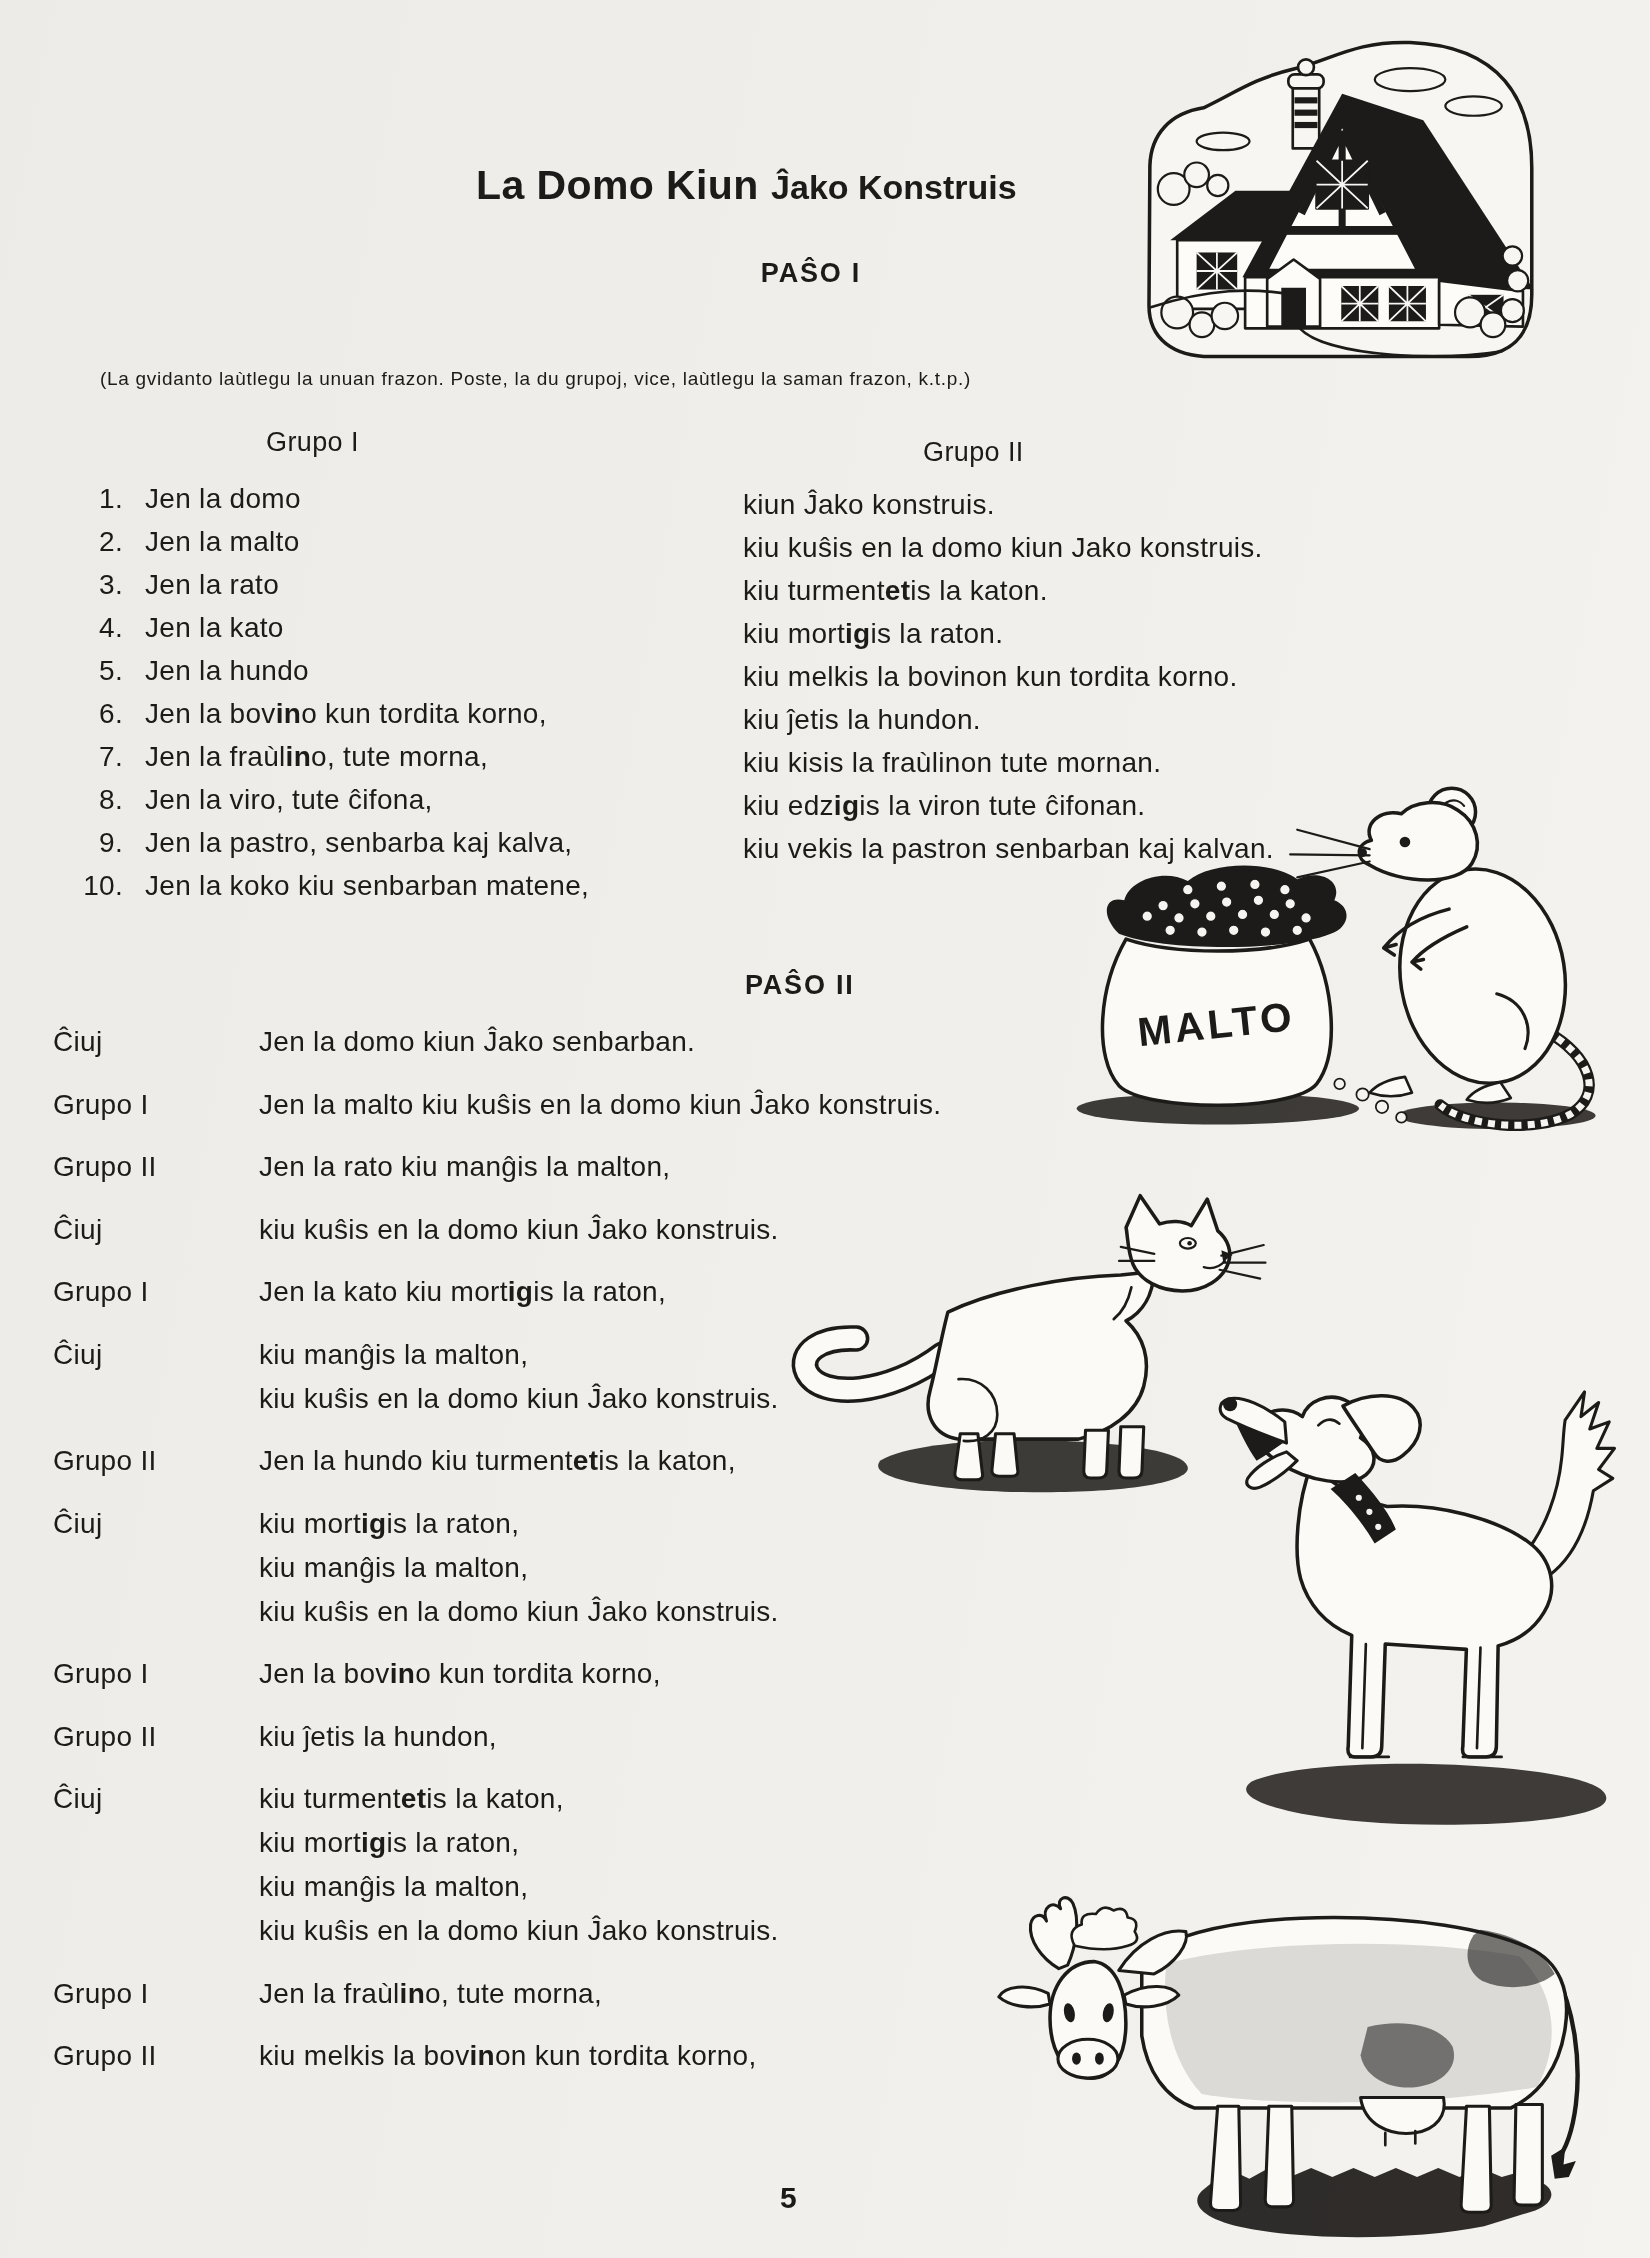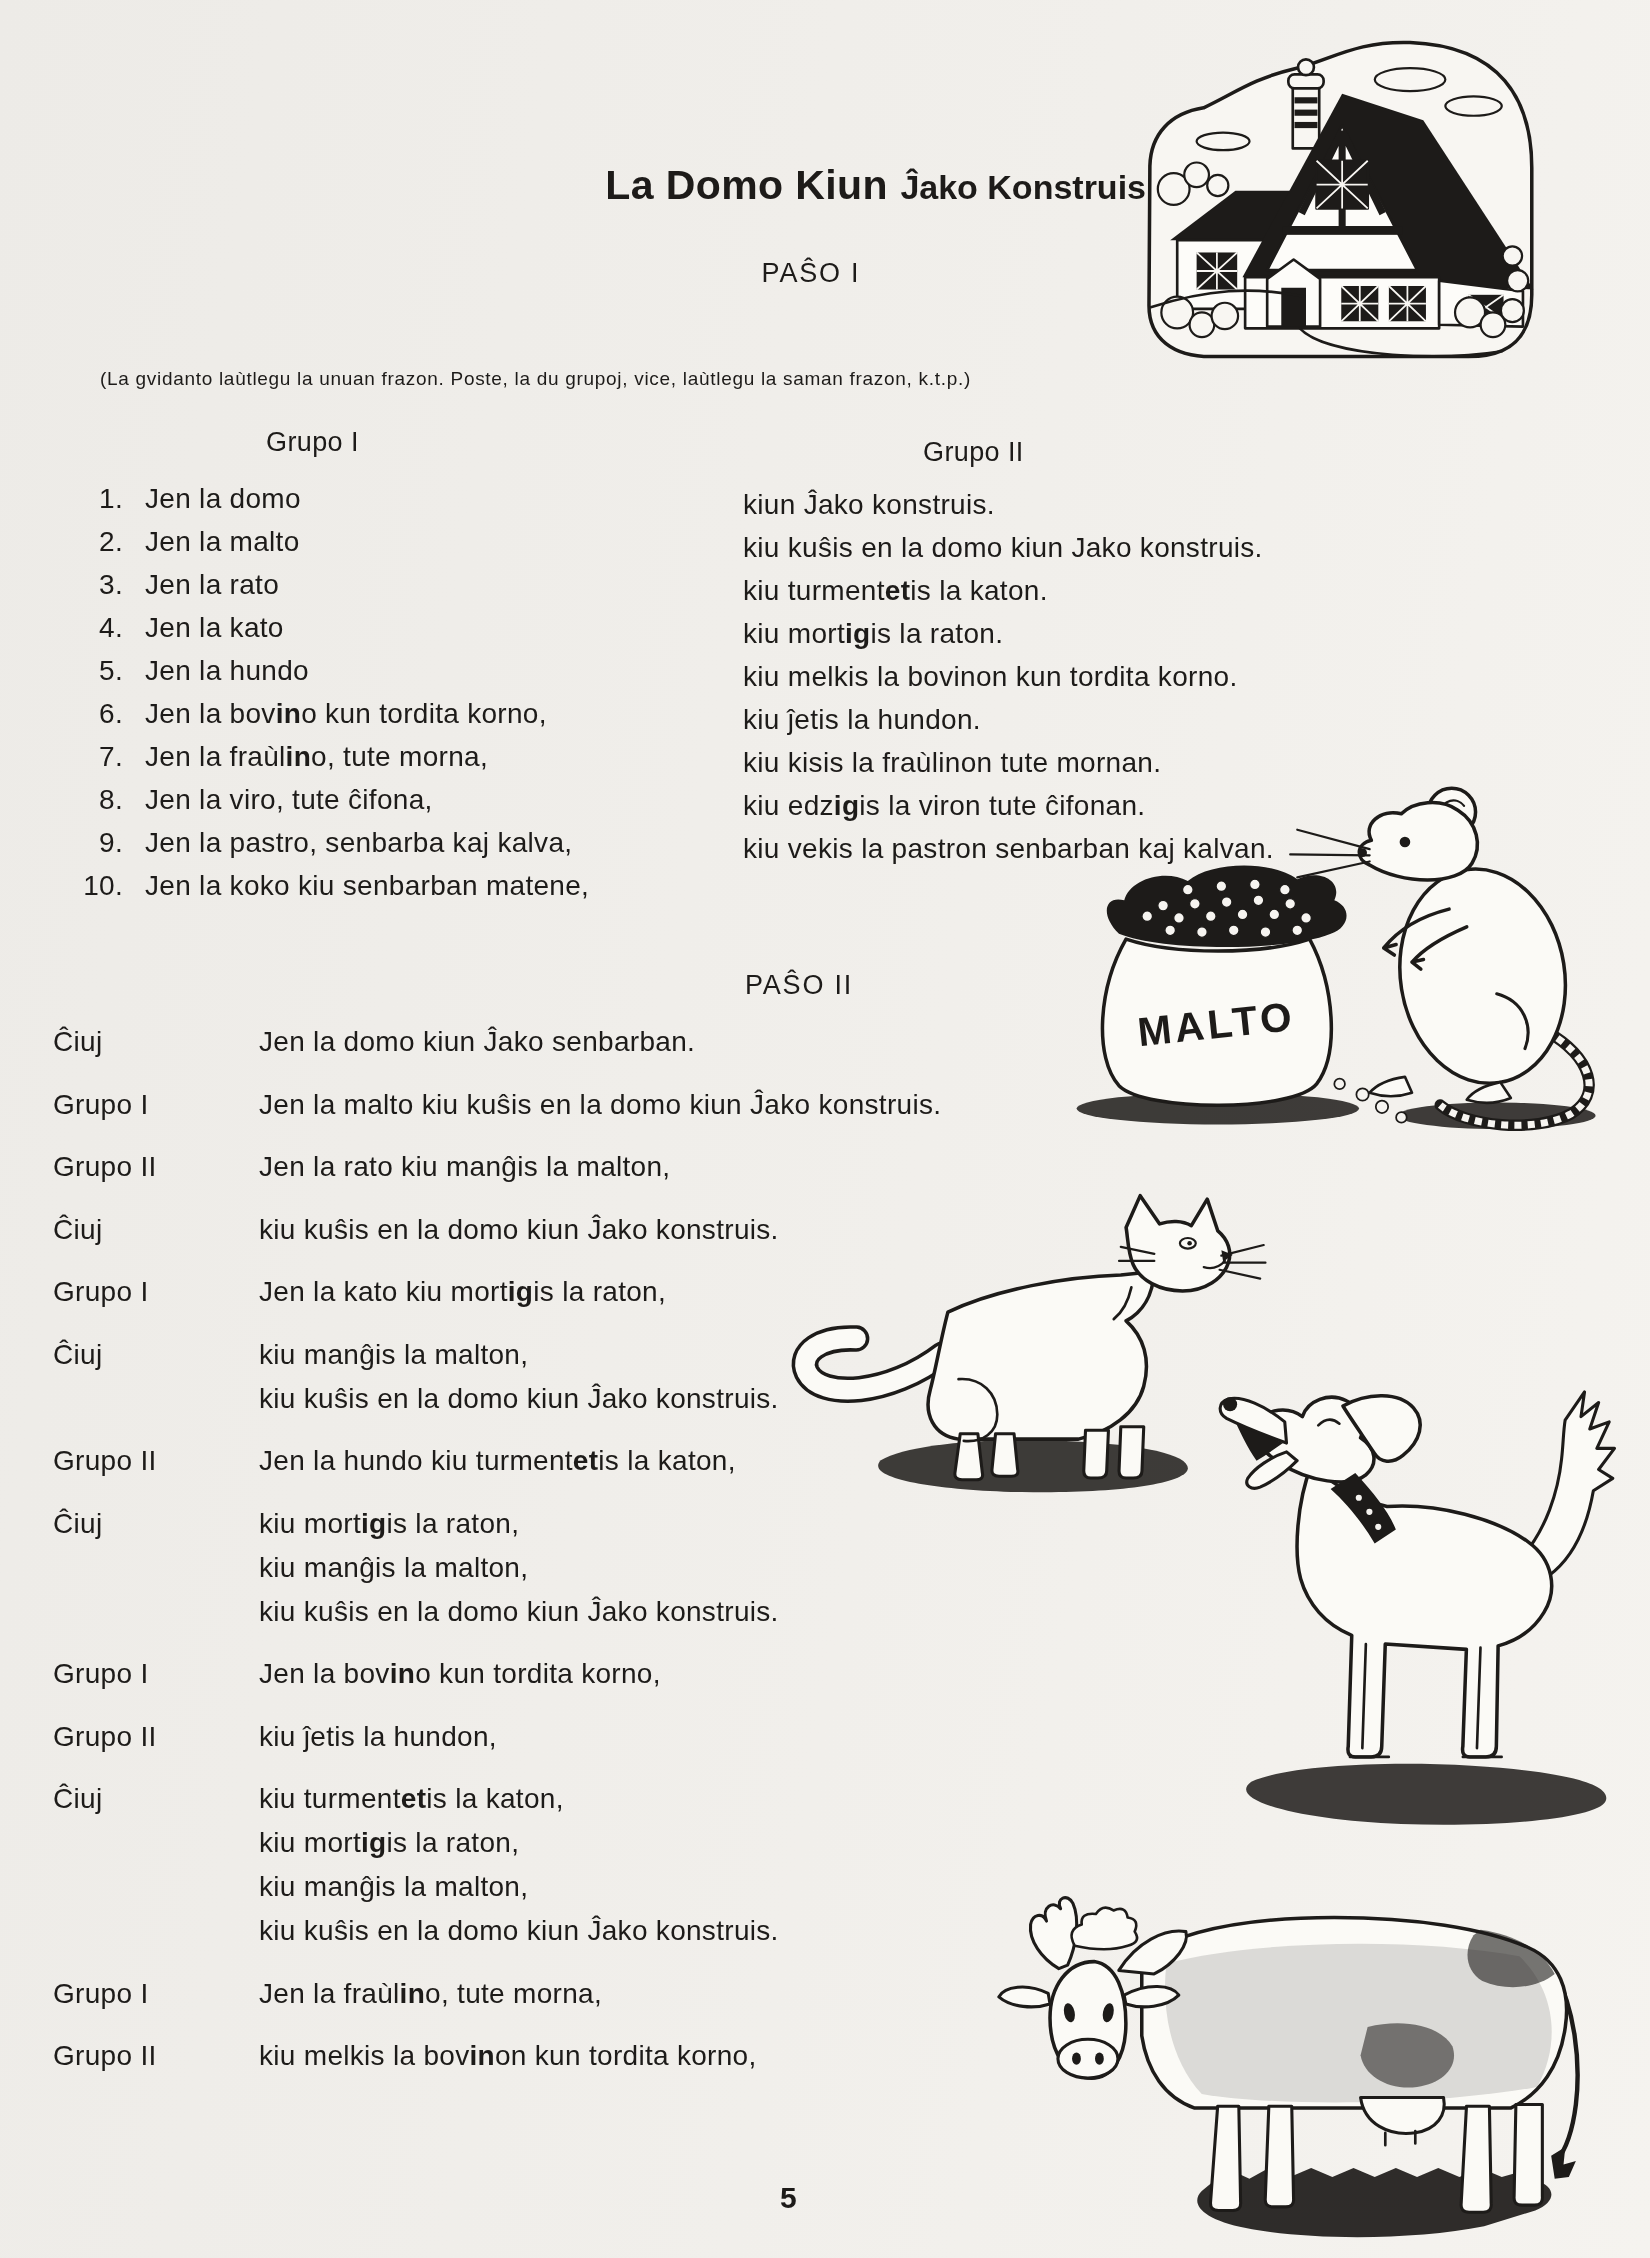--- a/index.html
+++ b/index.html
@@ -3,24 +3,24 @@
 <meta charset="utf-8">
 <style>
   html,body{margin:0;padding:0}
   body{width:1651px;height:2258px;overflow:hidden;background:#d9d7d3;
        font-family:"Liberation Sans","DejaVu Sans",sans-serif}
   .page{position:absolute;left:0;top:0;width:1651px;height:2258px;
         background:linear-gradient(100deg,#edebe7 0%,#f1efeb 55%,#f5f3ef 100%);
         color:#1d1b19}
   .abs{position:absolute}
   .illus{position:absolute;pointer-events:none;z-index:1}
-  .title-wrap{left:476px;top:162px;width:670px;text-align:right;white-space:nowrap;z-index:2}
+  .title-wrap{left:476px;top:162px;width:670px;text-align:left;white-space:nowrap;z-index:2}
   .title-main{font-size:41px;font-weight:700;letter-spacing:0.4px}
   .title-sub{font-size:34px;font-weight:700;margin-left:12.4px}
-  .paso-heading{font-size:27px;letter-spacing:1.8px;font-weight:400;z-index:2}
+  .paso-heading{font-size:27px;letter-spacing:1.8px;font-weight:700;z-index:2}
   #paso1-heading{left:476px;top:258px;width:670px;text-align:center}
   #paso2-heading{left:745px;top:970px}
   .instruction{left:100px;top:368px;font-size:19px;letter-spacing:0.7px;white-space:nowrap;z-index:2}
   .grupo-heading{font-size:27px;letter-spacing:0.4px;z-index:2}
   #grupo1-heading{left:266px;top:427px}
   #grupo2-heading{left:923px;top:437px}
   .list{font-size:28px;letter-spacing:0.3px;z-index:2}
   #grupo1-list{left:74px;top:483px}
   #grupo2-list{left:743px;top:489px}
   .list-row{height:43px;white-space:nowrap}

